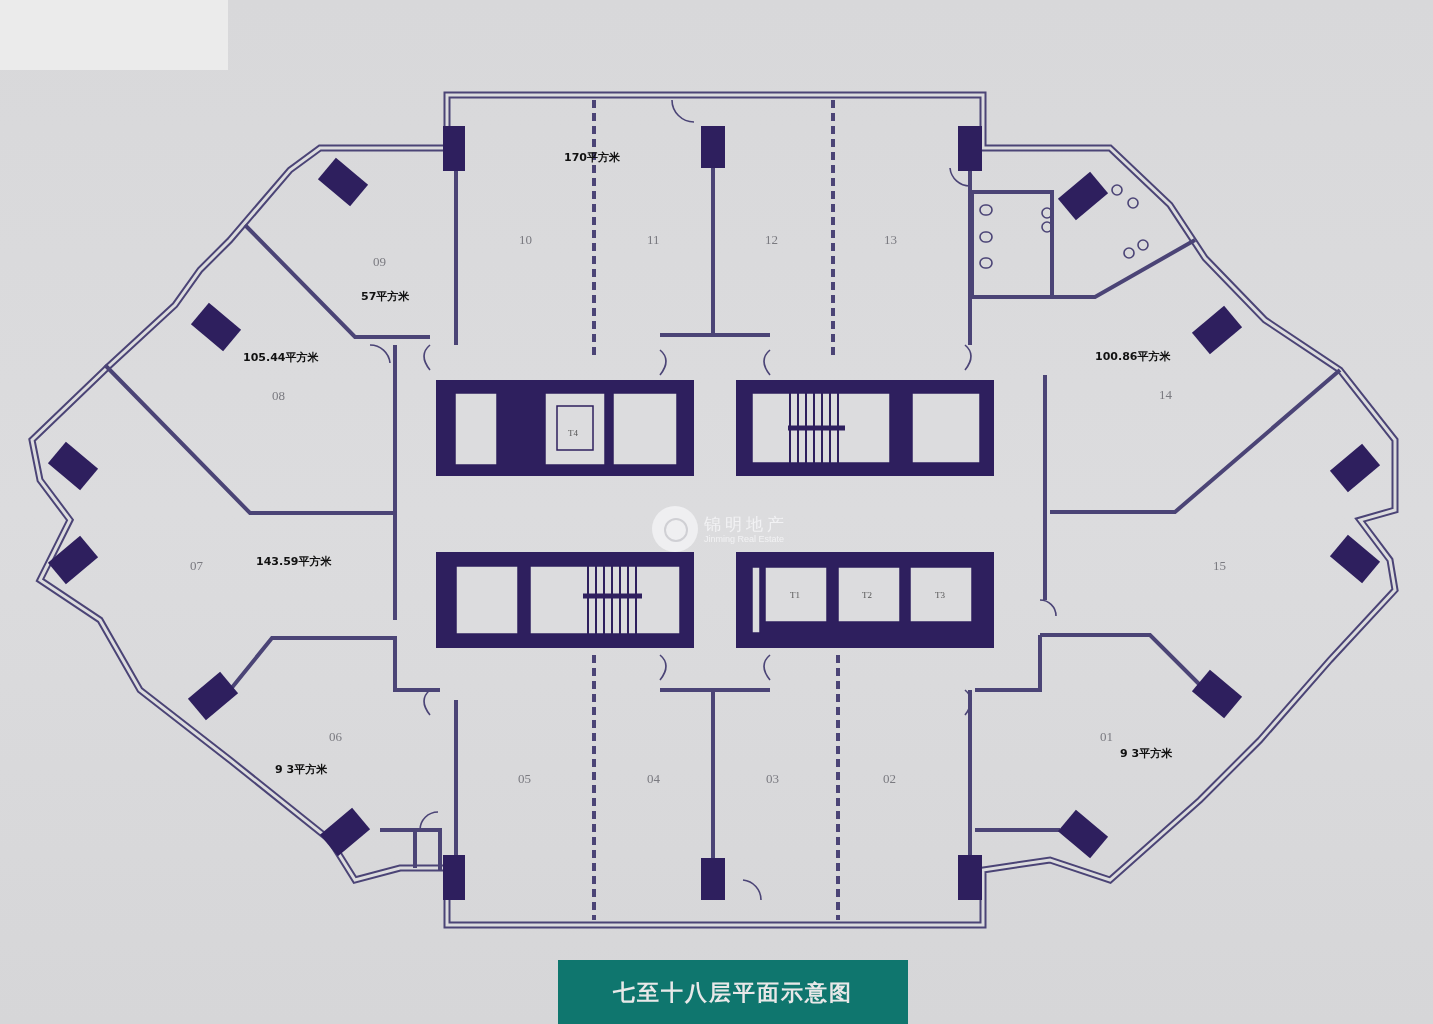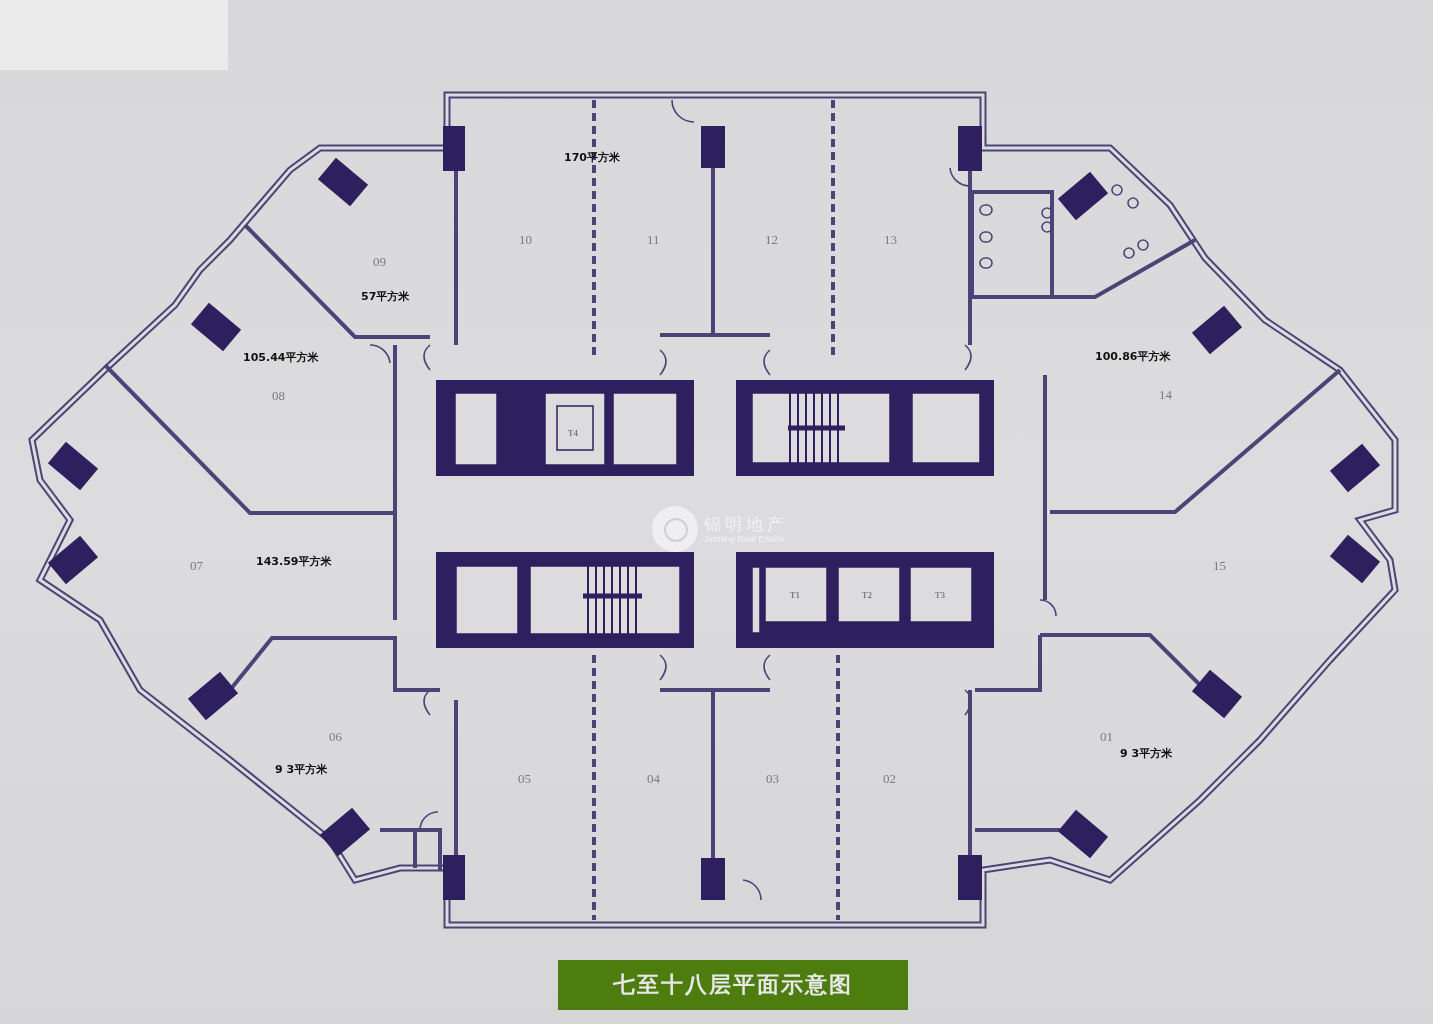--- a/index.html
+++ b/index.html
@@ -10,22 +10,22 @@
     position: relative;
   }
   .bg-patch-a { position: absolute; left: 0; top: 0; width: 228px; height: 70px; background: #ebebeb; }
   .bg-patch-b { position: absolute; left: 0; top: 0; width: 1433px; height: 1024px;
     background: linear-gradient(180deg, #d8d8da 0%, #dcdcde 50%, #d6d6d8 100%); z-index: -1; }
   svg.plan { position: absolute; left: 0; top: 0; }
   .unit-num { font-family: "Liberation Serif", serif; font-size: 13px; fill: #7a7a80; }
   .area { font-family: "DejaVu Sans", sans-serif; font-size: 11px; font-weight: bold; fill: #111; }
   .elev { font-family: "Liberation Serif", serif; font-size: 9px; fill: #555; }
   .title-bar {
-    position: absolute; left: 558px; top: 960px; width: 350px; height: 50px;
-    background: #4d7c0f; color: #e8e8e8;
+    position: absolute; left: 558px; top: 960px; width: 350px; height: 65px;
+    background: #0f766e; color: #e8e8e8;
     display: flex; align-items: center; justify-content: center;
     font-family: "DejaVu Sans", sans-serif; font-weight: bold; font-size: 22px; letter-spacing: 2px;
   }
   .watermark {
     position: absolute; left: 652px; top: 506px; display: flex; align-items: center; gap: 6px;
     opacity: 0.92;
   }
   .wm-logo { width: 46px; height: 46px; border-radius: 50%; background: #f1f1f3; position: relative; }
   .wm-logo::after { content: ""; position: absolute; left: 12px; top: 12px; width: 20px; height: 20px;
     border: 2px solid #cfcfd4; border-radius: 50%; }

